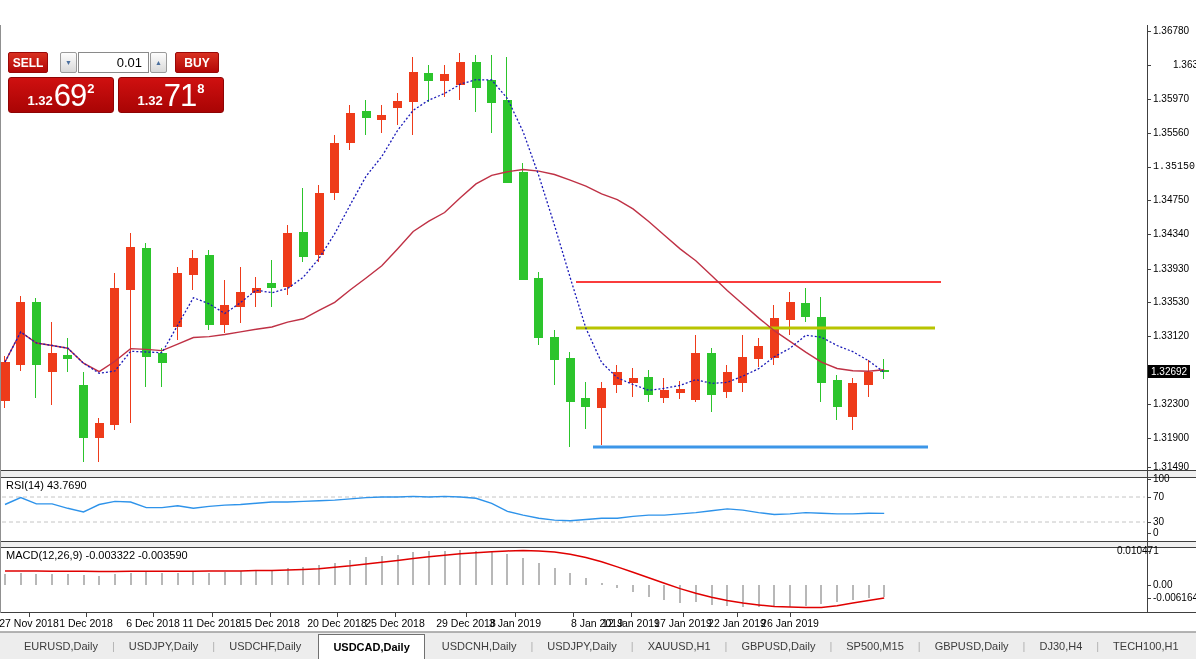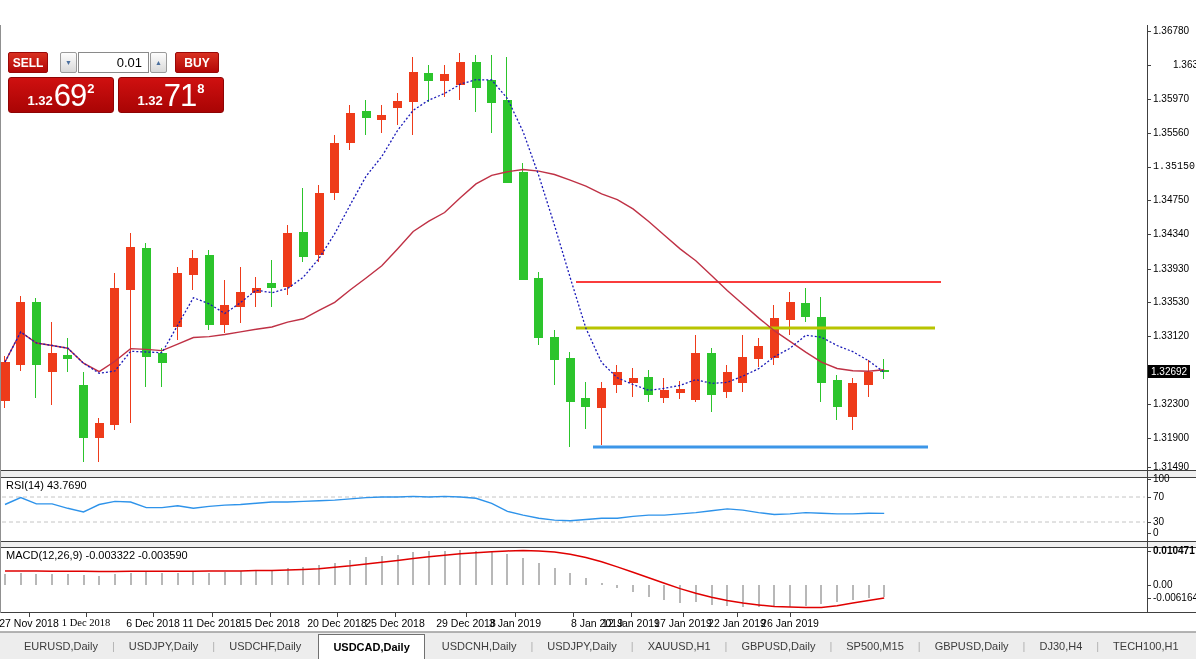--- a/index.html
+++ b/index.html
@@ -302,29 +302,29 @@
       <div id="cur-price-tag" style="position: absolute; left: 1148px; top: 365.167px;">1.32692</div>
       <div style="position: absolute; left: 1147px; top: 479px; width: 4px; height: 1px; background: rgb(64, 64, 64);"></div>
       <div class="axis-label" style="position: absolute; left: 1153px; top: 473px;">100</div>
       <div style="position: absolute; left: 1147px; top: 497px; width: 4px; height: 1px; background: rgb(64, 64, 64);"></div>
       <div class="axis-label" style="position: absolute; left: 1153px; top: 491px;">70</div>
       <div style="position: absolute; left: 1147px; top: 522px; width: 4px; height: 1px; background: rgb(64, 64, 64);"></div>
       <div class="axis-label" style="position: absolute; left: 1153px; top: 516px;">30</div>
       <div style="position: absolute; left: 1147px; top: 533px; width: 4px; height: 1px; background: rgb(64, 64, 64);"></div>
       <div class="axis-label" style="position: absolute; left: 1153px; top: 527px;">0</div>
       <div style="position: absolute; left: 1147px; top: 551px; width: 4px; height: 1px; background: rgb(64, 64, 64);"></div>
-      <div class="axis-label" style="position: absolute; left: 1153px; top: 545px; font-weight: bold;">0.010471</div>
+      <div class="axis-label" style="position: absolute; left: 1117px; top: 545px;">0.010471</div>
       <div style="position: absolute; left: 1147px; top: 585px; width: 4px; height: 1px; background: rgb(64, 64, 64);"></div>
       <div class="axis-label" style="position: absolute; left: 1153px; top: 579px;">0.00</div>
       <div style="position: absolute; left: 1147px; top: 598px; width: 4px; height: 1px; background: rgb(64, 64, 64);"></div>
       <div class="axis-label" style="position: absolute; left: 1153px; top: 592px;">-0.006164</div>
       <div style="position: absolute; left: 29px; top: 613px; width: 1px; height: 4px; background: rgb(64, 64, 64);"></div>
       <div class="date-label" style="position: absolute; left: -6px; top: 617px;">27 Nov 2018</div>
       <div style="position: absolute; left: 86px; top: 613px; width: 1px; height: 4px; background: rgb(64, 64, 64);"></div>
-      <div class="date-label" style="position: absolute; left: 51px; top: 617px; font-family: Liberation Serif, serif;">1 Dec 2018</div>
+      <div class="date-label" style="position: absolute; left: 51px; top: 617px;">1 Dec 2018</div>
       <div style="position: absolute; left: 153px; top: 613px; width: 1px; height: 4px; background: rgb(64, 64, 64);"></div>
       <div class="date-label" style="position: absolute; left: 118px; top: 617px;">6 Dec 2018</div>
       <div style="position: absolute; left: 212px; top: 613px; width: 1px; height: 4px; background: rgb(64, 64, 64);"></div>
       <div class="date-label" style="position: absolute; left: 177px; top: 617px;">11 Dec 2018</div>
       <div style="position: absolute; left: 270px; top: 613px; width: 1px; height: 4px; background: rgb(64, 64, 64);"></div>
       <div class="date-label" style="position: absolute; left: 235px; top: 617px;">15 Dec 2018</div>
       <div style="position: absolute; left: 337px; top: 613px; width: 1px; height: 4px; background: rgb(64, 64, 64);"></div>
       <div class="date-label" style="position: absolute; left: 302px; top: 617px;">20 Dec 2018</div>
       <div style="position: absolute; left: 395px; top: 613px; width: 1px; height: 4px; background: rgb(64, 64, 64);"></div>
       <div class="date-label" style="position: absolute; left: 360px; top: 617px;">25 Dec 2018</div>

